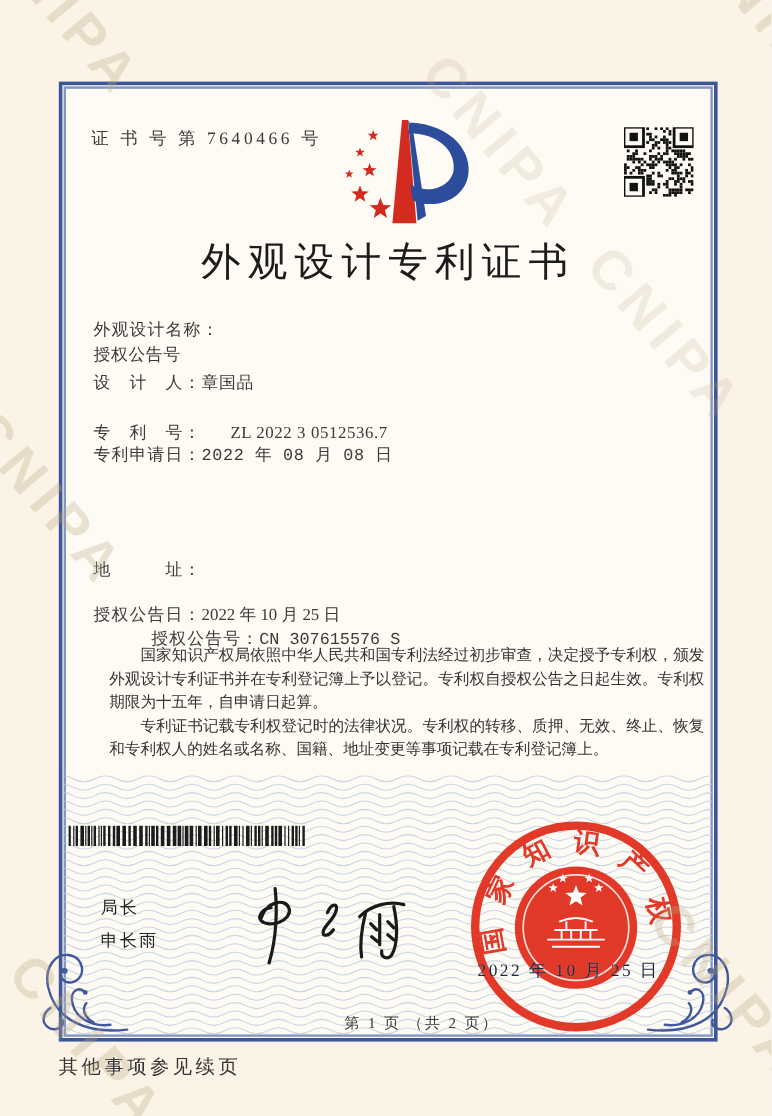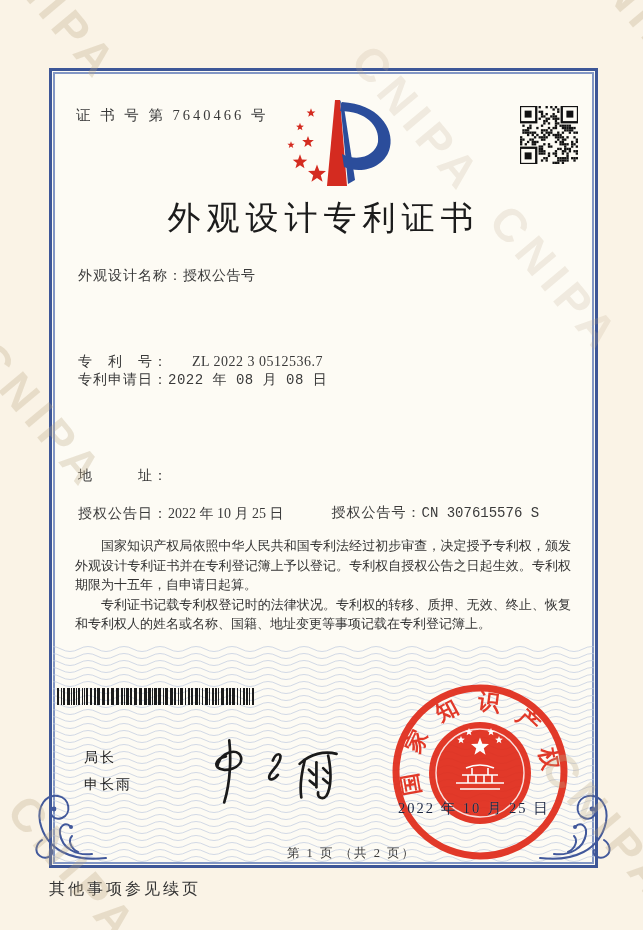--- a/index.html
+++ b/index.html
@@ -43,21 +43,21 @@
   .row{
     left:78px;width:494px;display:flex;align-items:flex-start;
     font-size:14px;color:#3a3a3a;line-height:21px;
   }
   .row .lbl{letter-spacing:1px;white-space:nowrap;flex:0 0 auto;}
   .row .val{letter-spacing:0.5px;}
   .row2{left:78px;width:494px;display:flex;font-size:14px;color:#3a3a3a;line-height:21px;}
   .pair{display:flex;white-space:nowrap;}
   .pair .lbl{letter-spacing:1px;}
   .body-text{
-    left:75px;top:536px;width:496px;font-size:13px;line-height:19.5px;
+    left:91px;top:536px;width:496px;font-size:13px;line-height:19.5px;
     color:#333;text-align:justify;
   }
   .body-text p{margin:0;text-indent:2em;}
   .sig-block{
     left:84px;top:744px;font-size:14px;line-height:27px;color:#222;letter-spacing:2px;
   }
   .seal-date{
     left:398px;top:799px;width:200px;font-size:14.5px;letter-spacing:2px;
     color:#1c2742;z-index:6;text-shadow:0 0 1px rgba(255,255,255,.4);
   }
@@ -364,36 +364,40 @@
           <rect x="46.4" y="4.64" width="6.959999999999999" height="6.959999999999999" fill="#111"></rect>
         </g>
         <g>
           <rect x="0" y="41.76" width="16.24" height="16.24" fill="none" stroke="#111" stroke-width="2.32"></rect>
           <rect x="4.64" y="46.4" width="6.959999999999999" height="6.959999999999999" fill="#111"></rect>
         </g>
       </svg>
 
     <div class="abs title z2">外观设计专利证书</div>
 
-    <div class="abs row z2" style="top:265px;">
+    <div class="abs row z2" style="top:265px;flex-direction:column;">
       <span class="lbl">外观设计名称：</span>
       <span class="val">授权公告号</span>
+    </div>
+    <div class="abs row z2" style="top:309px;">
+      <span class="lbl">设　计　人：</span>
+      <span class="val">章国品</span>
     </div>
     <div class="abs row z2" style="top:351px;gap:24px;">
       <span class="lbl">专　利　号：</span>
       <span class="val">ZL 2022 3 0512536.7</span>
     </div>
     <div class="abs row z2" style="top:370px;font-family:Liberation Mono, monospace;">
       <span class="lbl">专利申请日：</span>
       <span class="val">2022 年 08 月 08 日</span>
     </div>
     <div class="abs row z2" style="top:465px;">
       <span class="lbl">地　　　址：</span>
     </div>
-    <div class="abs row2 z2" style="top:503px;">
+    <div class="abs row2 z2" style="top:503px;flex-direction:column;">
       <span class="pair">
         <span class="lbl">授权公告日：</span>
         <span class="val">2022 年 10 月 25 日</span>
       </span>
       <span class="pair" style="margin-left:48px;font-family:Liberation Mono, monospace;">
         <span class="lbl">授权公告号：</span>
         <span class="val">CN 307615576 S</span>
       </span>
     </div>
 

